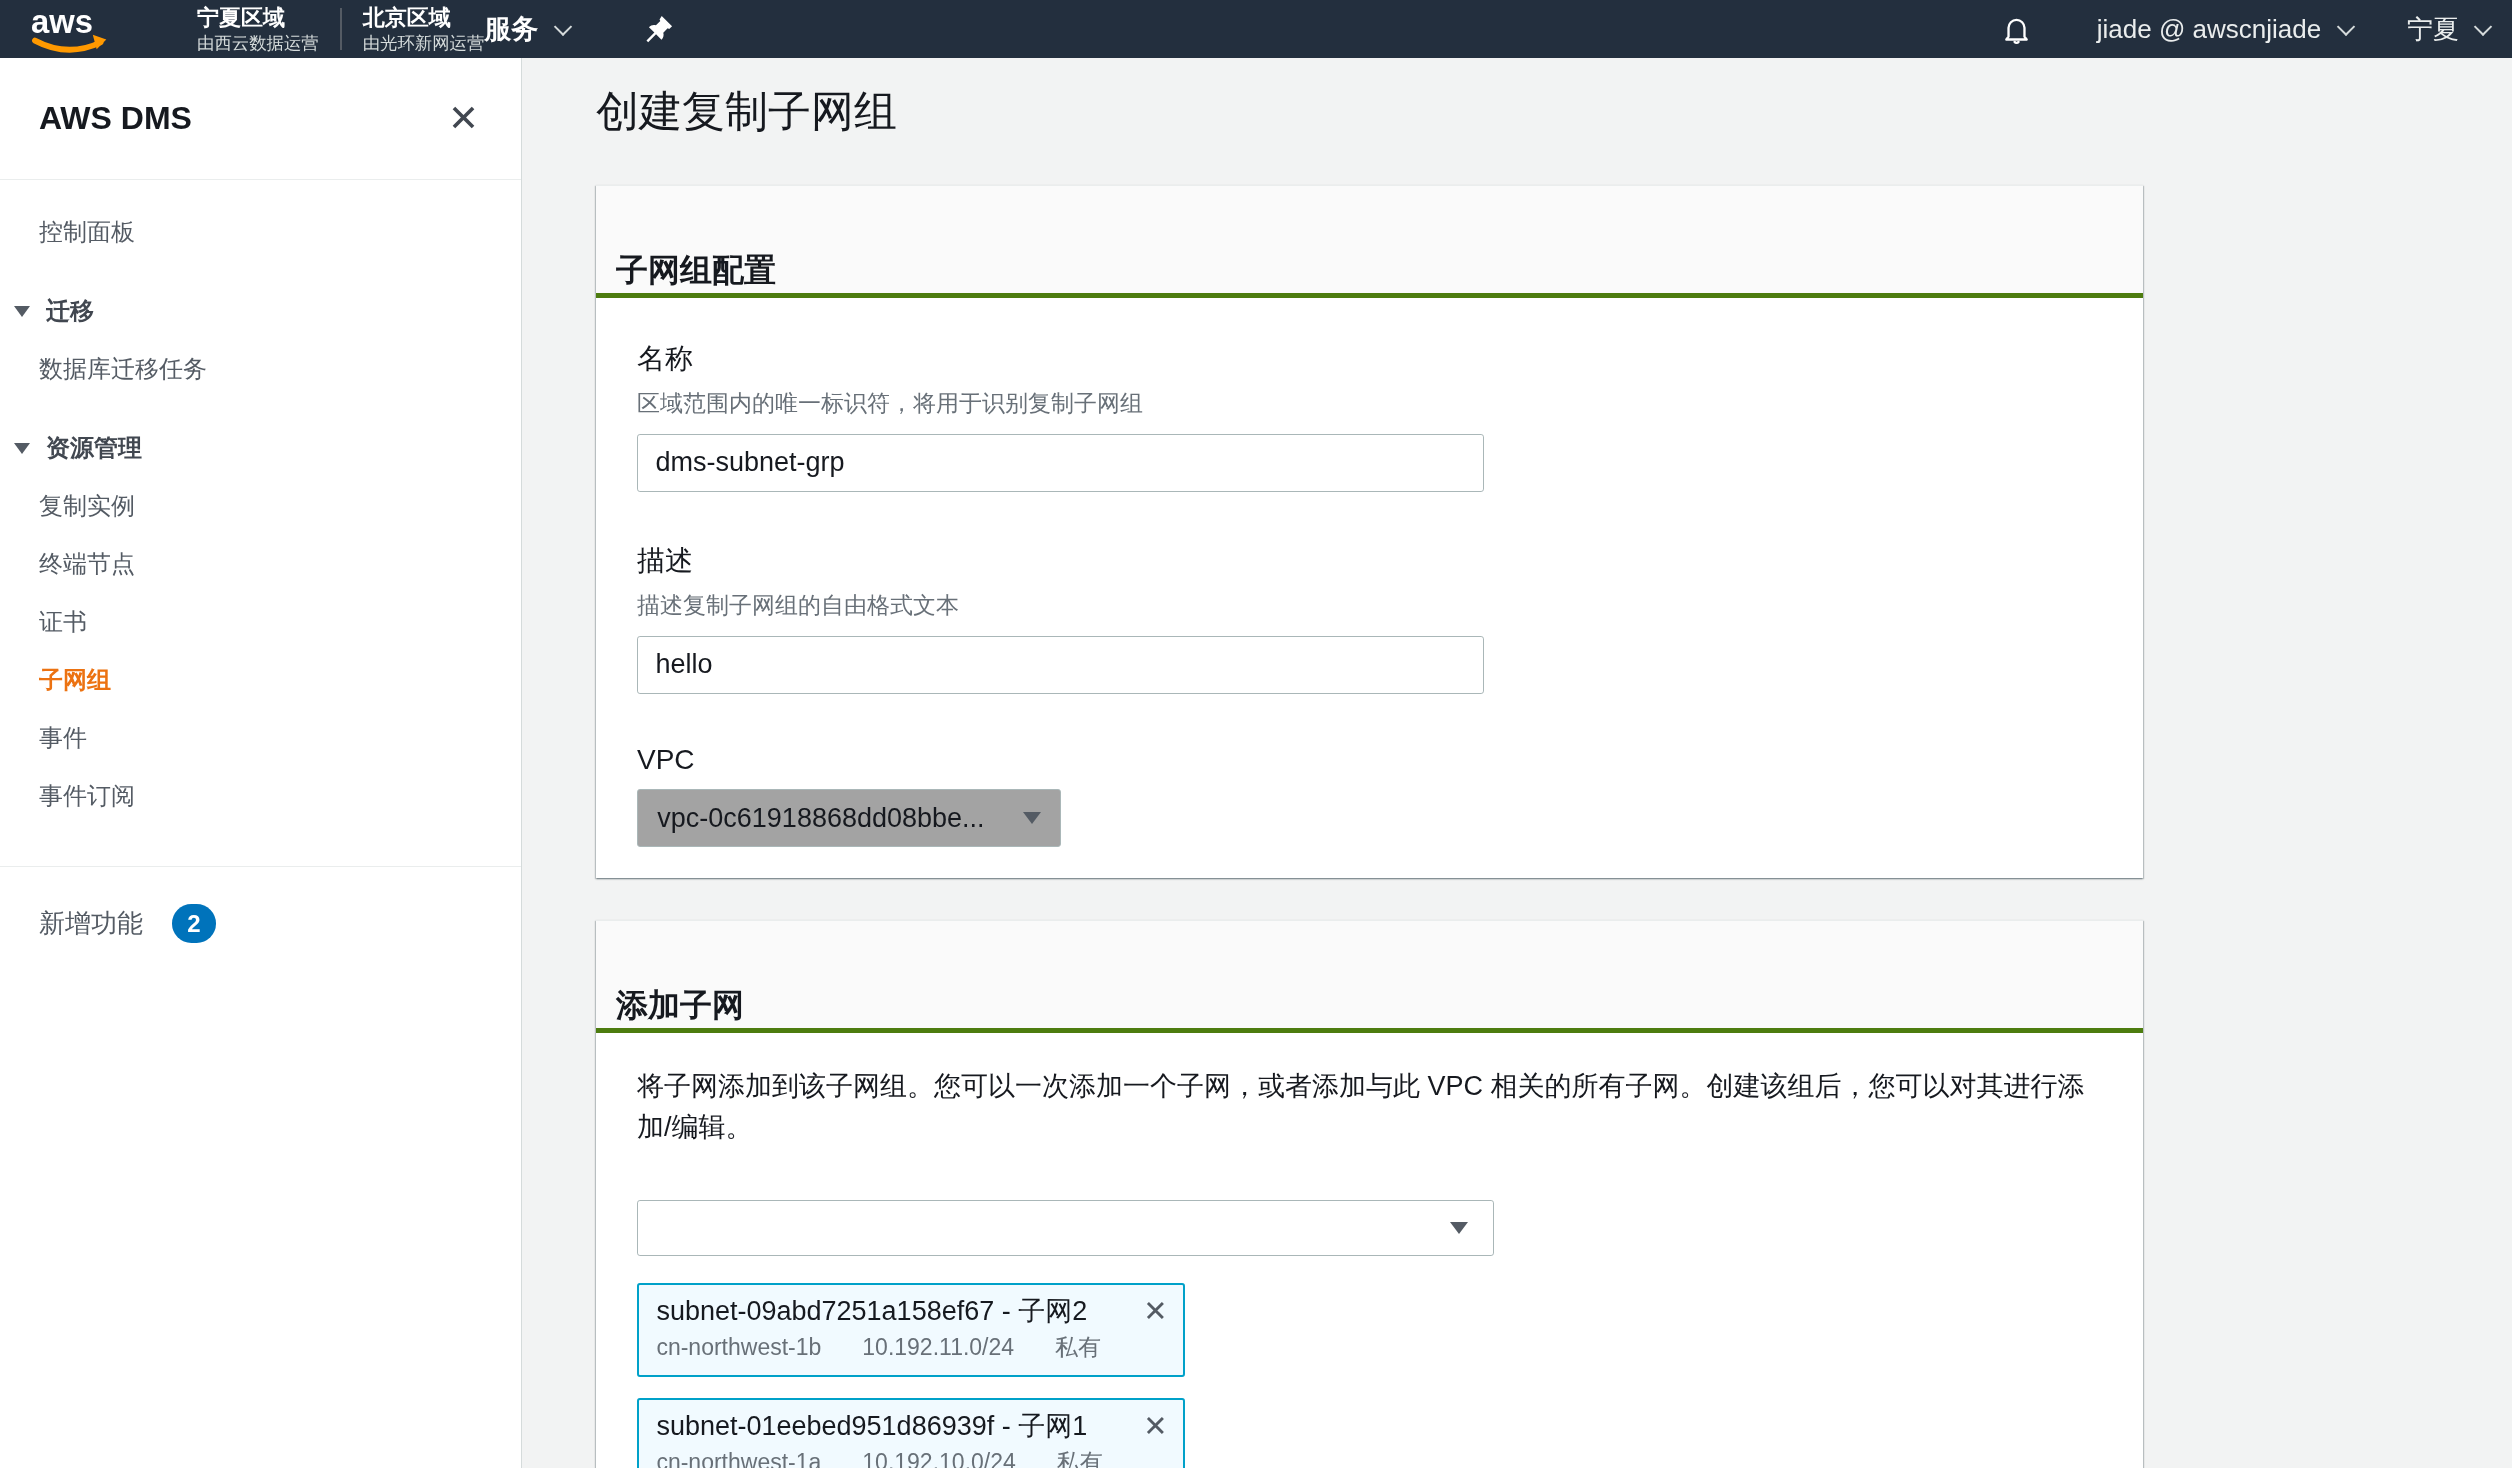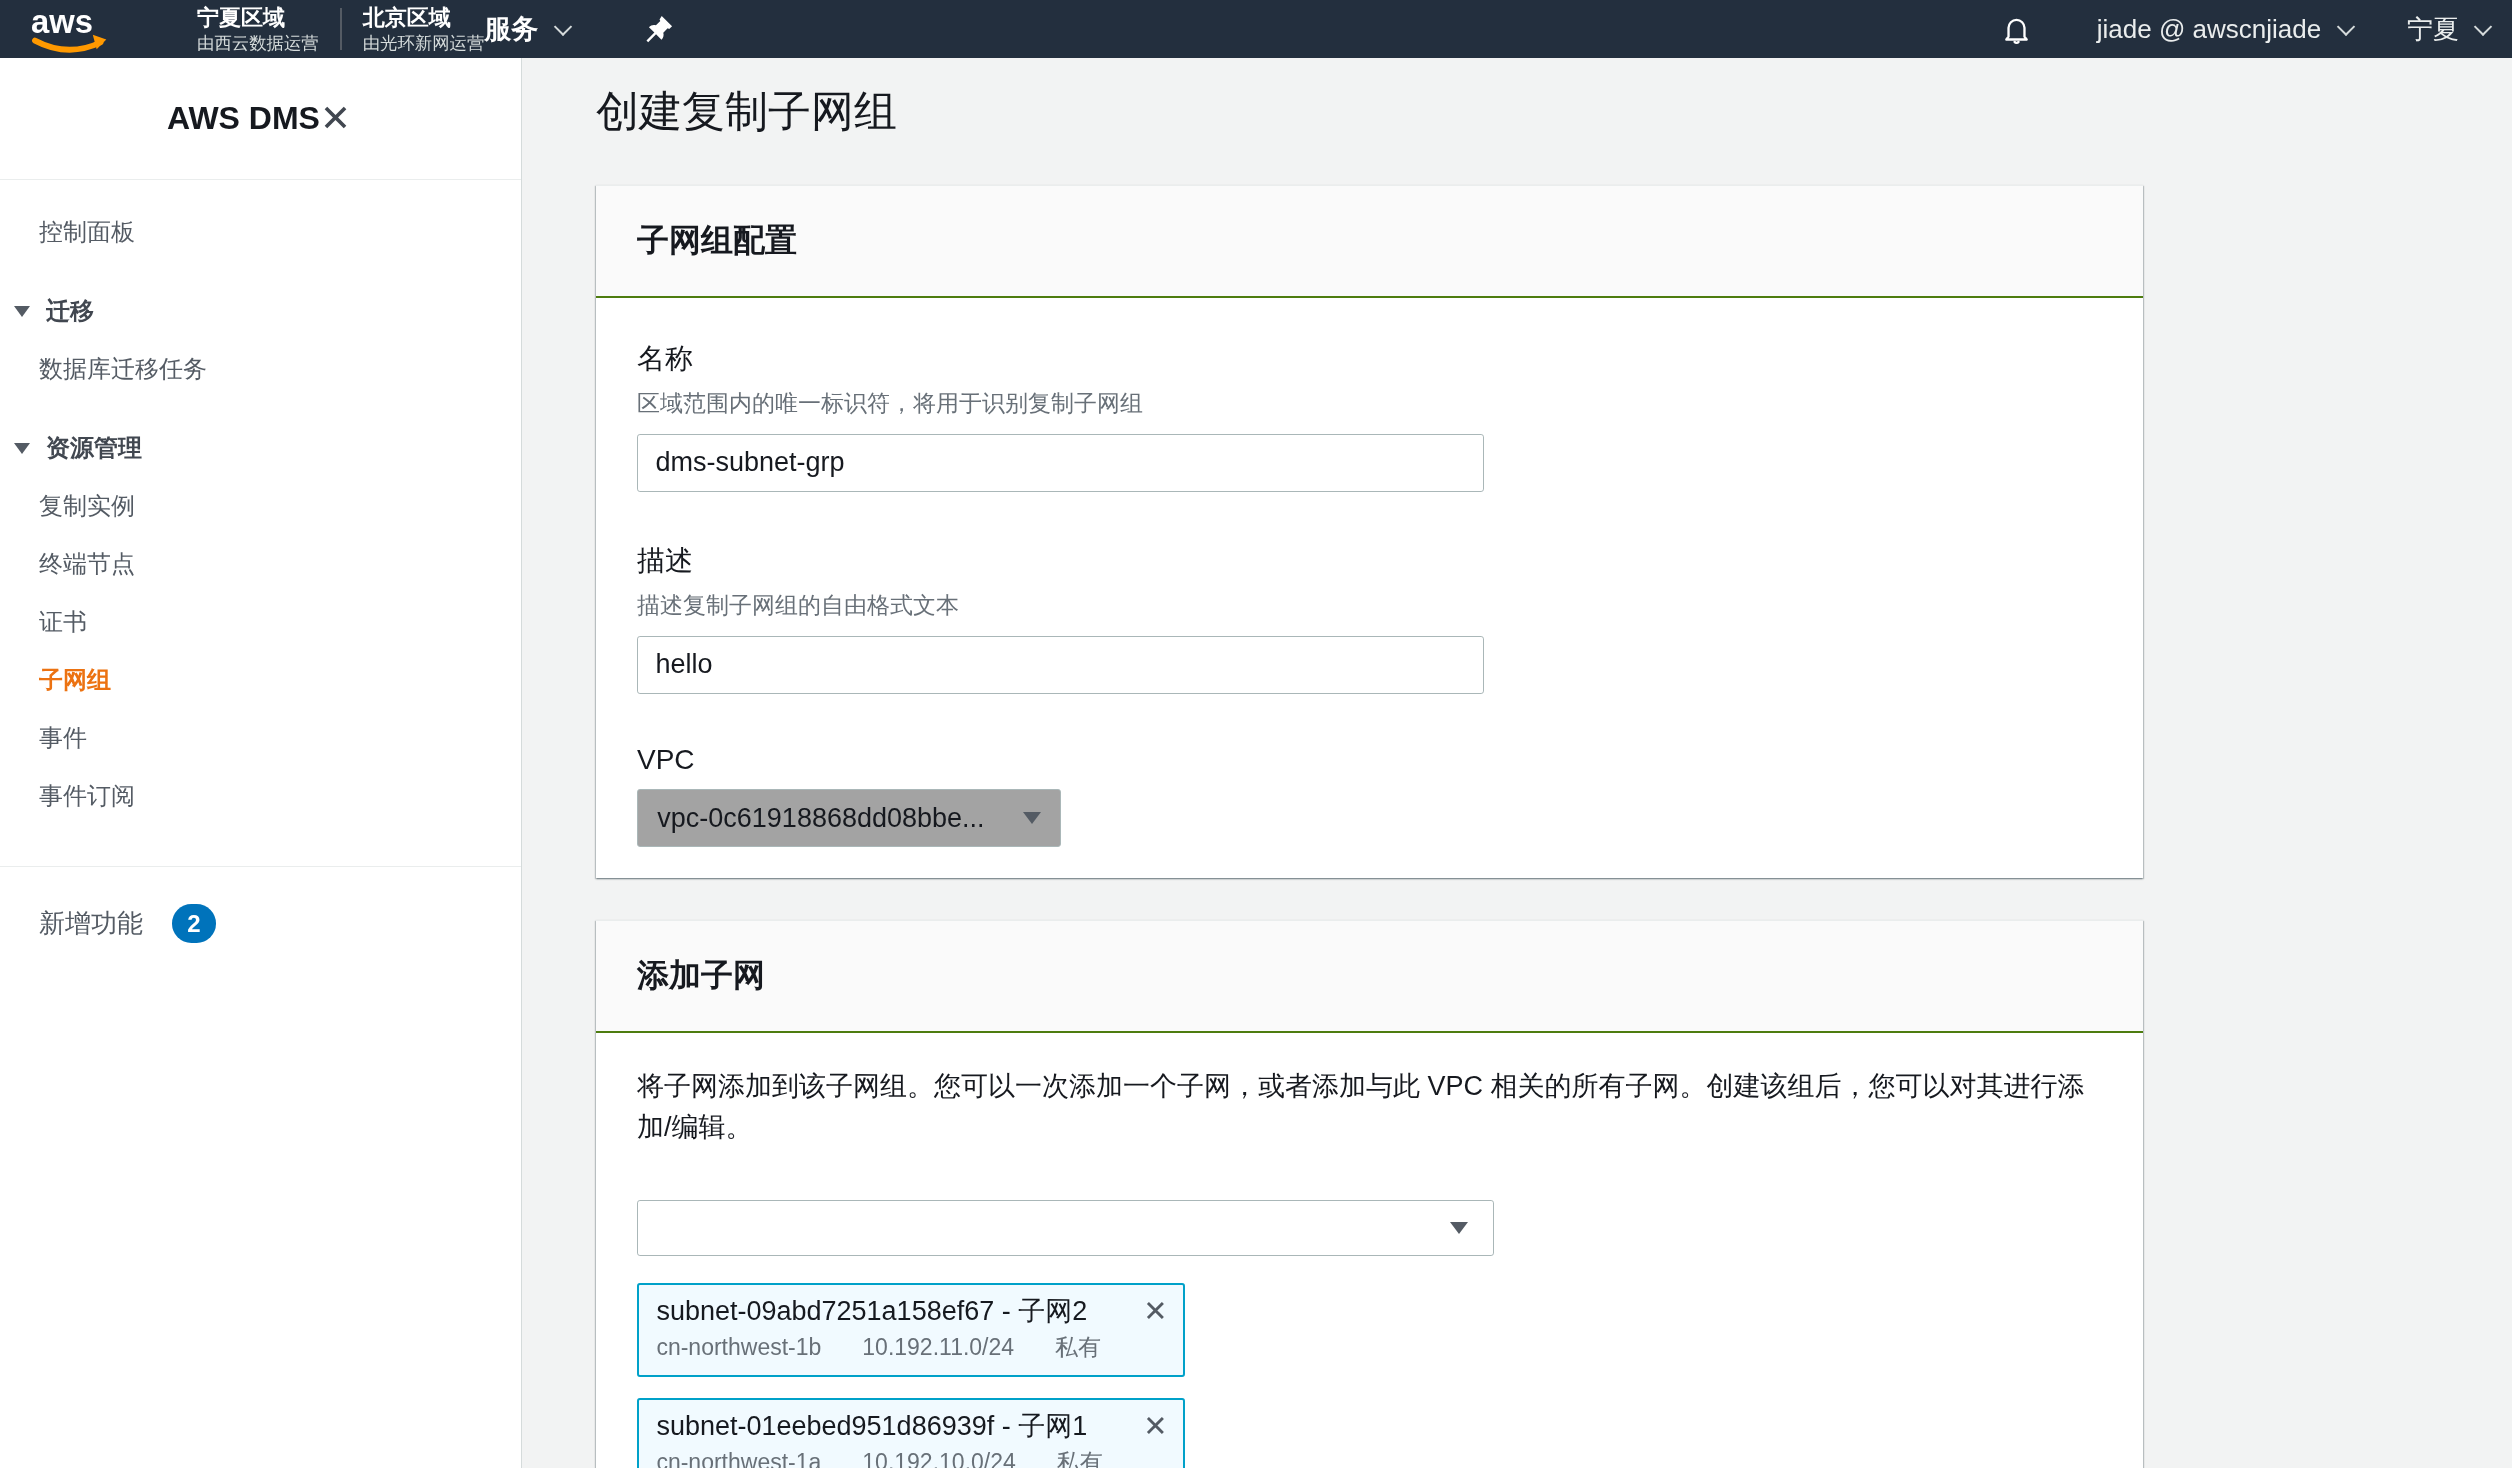--- a/index.html
+++ b/index.html
@@ -37,21 +37,21 @@
 
   
   .app { display:flex; height:1410px; }
 
   
   .sidebar {
     width:522px; background:#ffffff; border-right:1.9px solid #d5dbdb;
     flex:none; height:100%;
   }
   .sidebar-header {
-    height:122px; display:flex; align-items:center; justify-content:center;
+    height:122px; display:flex; align-items:center; justify-content:space-between;
     padding:0 42px 0 39px; border-bottom:1.9px solid #eaeded;
   }
   .sidebar-title { font-size:32px; font-weight:700; color:#16191f; }
   .sidebar-close { font-size:37px; color:#414750; cursor:pointer; line-height:1; }
   .side-nav { padding-top:23px; }
   .side-item {
     height:58px; display:flex; align-items:center; padding-left:39px;
     font-size:24px; color:#545b64; cursor:pointer;
   }
   .side-item.group { font-weight:700; color:#414750; padding-left:13.5px; margin-top:21px; }
@@ -72,22 +72,22 @@
   
   .main { flex:1; padding:25px 0 0 74px; }
   .page-title { font-size:43px; font-weight:400; color:#16191f; margin-bottom:44px; }
 
   .card {
     width:1547px; background:#ffffff; border-top:1px solid #eaeded;
     box-shadow:0 1px 1.9px 0 rgba(0,28,36,.35), 1px 1px 1px 0 rgba(0,28,36,.15), -1px 1px 1px 0 rgba(0,28,36,.15);
     margin-bottom:42px;
   }
   .card-header {
-    background:#fafafa; padding:0 41px; height:112px; display:flex; align-items:center;
-    border-bottom:2px solid #4d7c0f;
+    background:#fafafa; padding:0 20px; height:112px; display:flex; align-items:flex-end;
+    border-bottom:5px solid #4d7c0f;
   }
   .card-title { font-size:32px; font-weight:700; color:#16191f; }
   .card-body { padding:42px 41px 31px 41px; }
 
   .field { margin-bottom:50px; }
   .field-label { font-size:28px; color:#16191f; }
   .field-help { font-size:23px; color:#687078; margin-top:9.6px; }
   .text-input {
     display:block; margin-top:15.4px; width:847px; height:58px;
     border:1.9px solid #aab7b8; border-radius:2.9px; background:#ffffff;

